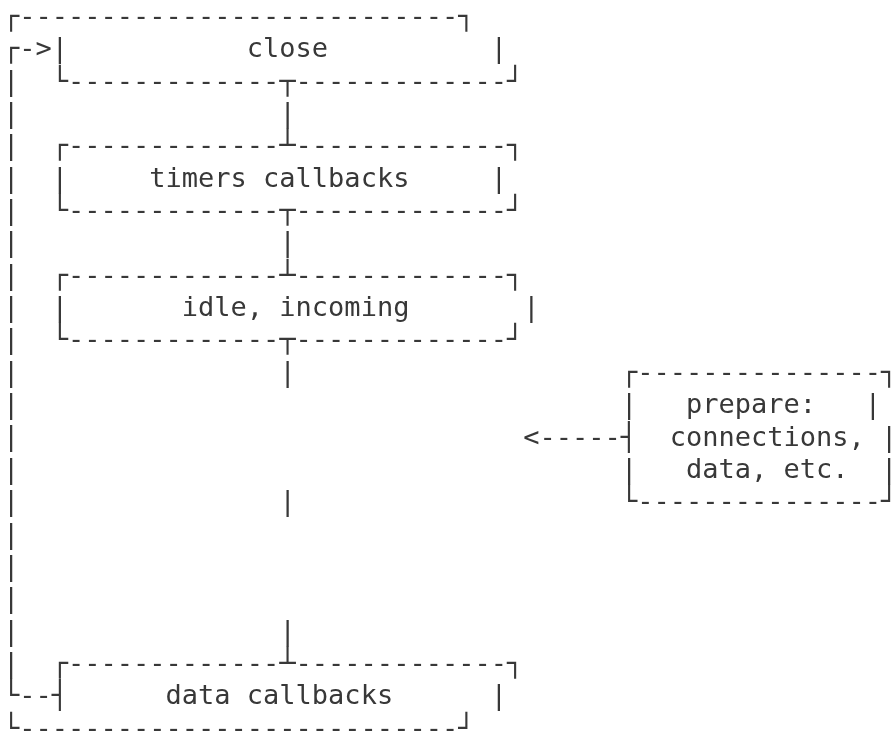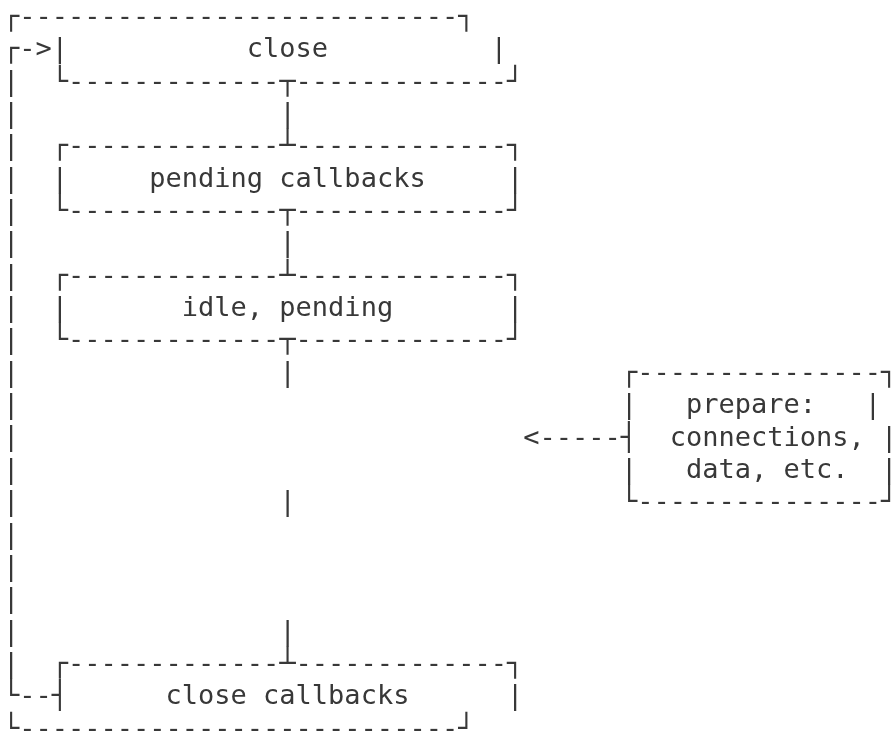--- a/index.html
+++ b/index.html
@@ -54,39 +54,39 @@
 |
 |</span></pre>
   <pre class="comp" style="--c:0;--r:21"><span>└--</span></pre>
 
   <pre class="comp" style="--c:3;--r:1"><span>|</span><span>           close          </span><span>|</span>
 <span>└-------------┬-------------┘</span></pre>
 
   <pre class="comp" style="--c:17;--r:3"><span>|</span></pre>
 
   <pre class="comp" style="--c:3;--r:4"><span>┌-------------┴-------------┐</span>
-<span>|</span><span>     pending callbacks     </span><span>|</span>
+<span>|</span><span>     timers callbacks     </span><span>|</span>
 <span>└-------------┬-------------┘</span></pre>
 
   <pre class="comp" style="--c:17;--r:7"><span>|</span></pre>
 
   <pre class="comp" style="--c:3;--r:8"><span>┌-------------┴-------------┐</span>
-<span>|</span><span>       idle, pending       </span><span>|</span>
+<span>|</span><span>       idle, incoming       </span><span>|</span>
 <span>└-------------┬-------------┘</span></pre>
 
   <pre class="comp" style="--c:17;--r:11"><span>|</span></pre>
 
 
   <pre class="comp" style="--c:17;--r:15"><span>|</span></pre>
 
 
   <pre class="comp" style="--c:17;--r:19"><span>|</span></pre>
 
   <pre class="comp" style="--c:3;--r:20"><span>┌-------------┴-------------┐</span>
-<span>┤</span><span>      close callbacks      </span><span>|</span></pre>
+<span>┤</span><span>      data callbacks      </span><span>|</span></pre>
 
   <pre class="comp" style="--c:0;--r:22"><span>└---------------------------┘</span></pre>
 
   <pre class="comp" style="--c:32;--r:13"><span>&lt;-----┤</span></pre>
 
   <pre class="comp" style="--c:38;--r:11"><span>┌---------------┐</span>
 <span>|</span><span>   prepare:   </span><span>|</span>
 <span> </span><span>  connections, </span><span>|</span>
 <span>|</span><span>   data, etc.  </span><span>|</span>
 <span>└---------------┘</span></pre>

